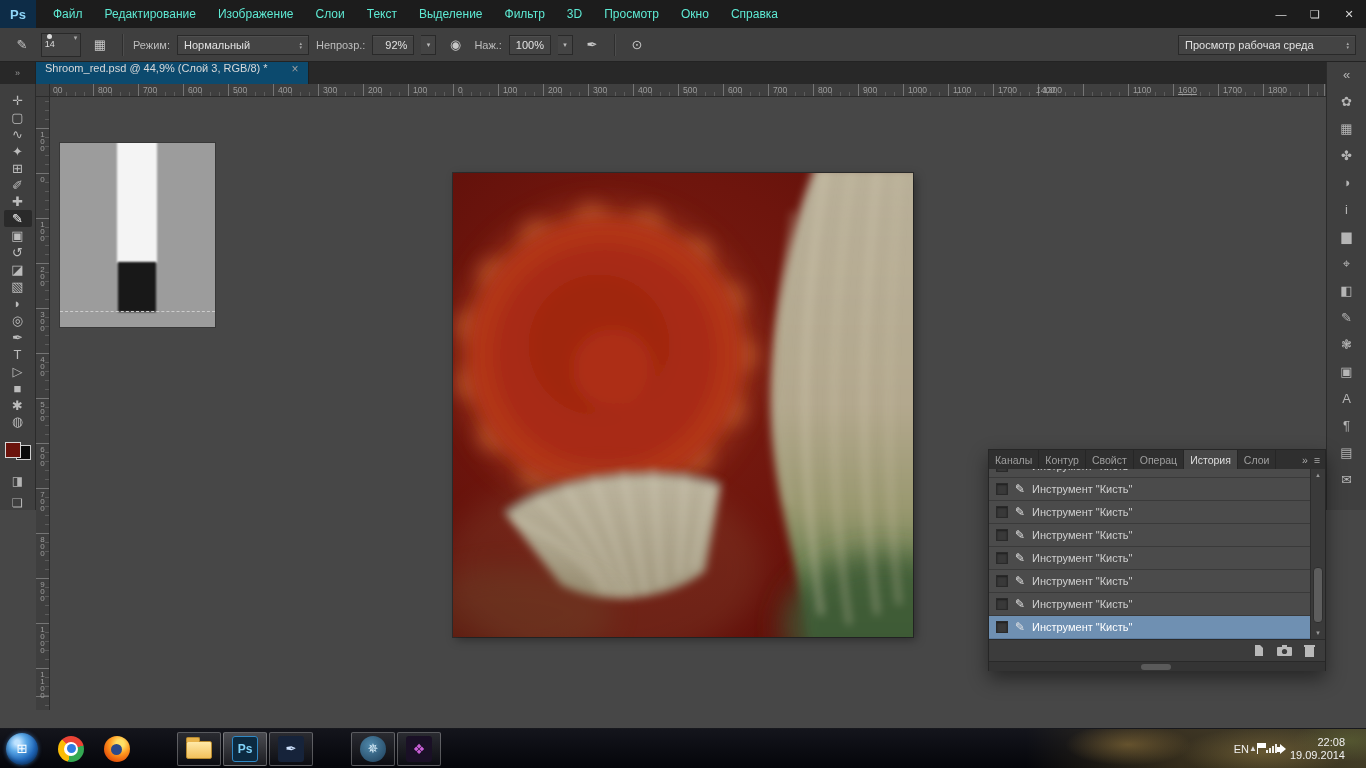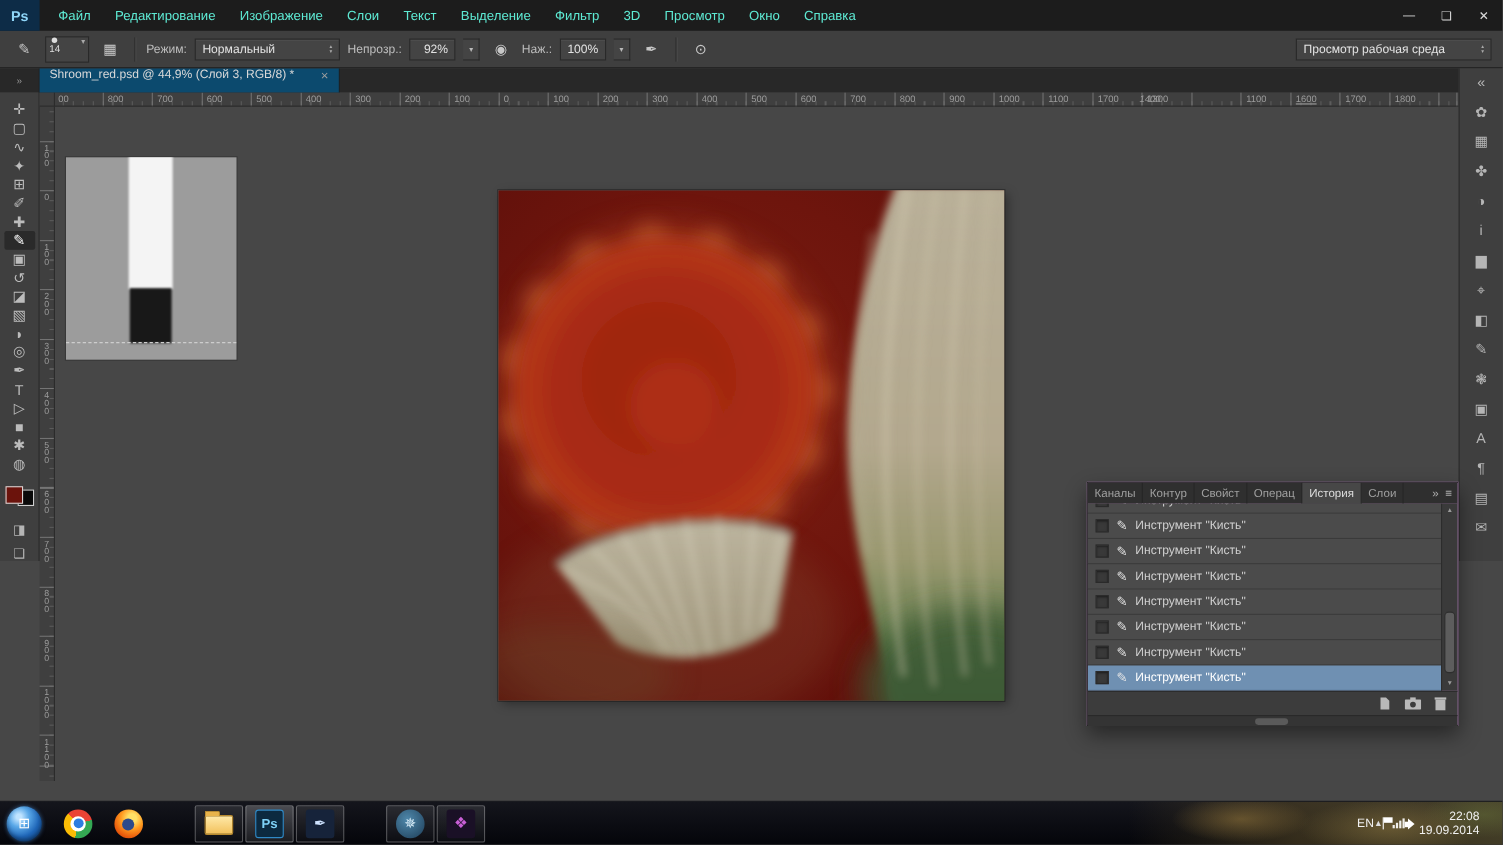--- a/index.html
+++ b/index.html
@@ -62,21 +62,21 @@
   .bpv-bar{position:absolute;left:57px;top:-2px;width:40px;height:122px;background:#f4f4f4;filter:blur(1px)}
   .bpv-dark{position:absolute;left:58px;top:119px;width:38px;height:50px;background:#181818;filter:blur(1px)}
   .bpv-dash{position:absolute;left:0;top:168px;width:100%;border-top:1px dashed #cdcdcd}
   .canvas{position:absolute;left:453px;top:173px;width:460px;height:464px;z-index:5;box-shadow:0 0 0 1px rgba(0,0,0,.35),3px 3px 9px rgba(0,0,0,.35)}
 
   
   .right-dock{position:absolute;right:0;top:62px;width:40px;bottom:58px;background:#3f3f3f;border-left:1px solid #2b2b2b;z-index:20;display:flex;flex-direction:column;align-items:center;padding-top:5px;gap:11px}
   .dock-icon{color:#b5b5b5;font-size:13px;height:16px;line-height:16px}
 
   
-  .history-panel{position:absolute;left:988px;top:438px;width:338px;height:222px;background:#f0abfc;border:1px solid #262626;box-shadow:0 8px 18px rgba(0,0,0,.45);z-index:25;font-size:11px}
+  .history-panel{position:absolute;left:988px;top:449px;width:338px;height:222px;background:#22c55e;border:1px solid #262626;box-shadow:0 8px 18px rgba(0,0,0,.45);z-index:25;font-size:11px}
   .ptabs{height:19px;background:#2f2f2f;display:flex;align-items:stretch;color:#9f9f9f;font-size:10.5px}
   .ptab{padding:0 6px;border-right:1px solid #262626;display:flex;align-items:center;white-space:nowrap}
   .ptab.active{background:#474747;color:#ddd}
   .ptab-extra{margin-left:auto;display:flex;align-items:center;gap:6px;padding-right:5px;color:#aaa}
   .rows-viewport{position:absolute;left:0;right:15px;top:19px;height:170px;overflow:hidden;background:#424242}
   .rows-inner{margin-top:-14px}
   .hrow{height:23px;display:flex;align-items:center;gap:7px;padding:0 7px;background:#4b4b4b;border-bottom:1px solid #3a3a3a;color:#cfcfcf}
   .hrow.selected{background:#6f90b2;color:#fff;border-bottom-color:#5d7da0}
   .hcheck{width:12px;height:12px;background:#393939;border:1px solid #2a2a2a;box-shadow:inset 0 1px 2px rgba(0,0,0,.5);flex:none}
   .hicon{font-size:12px;color:#e6e6e6;flex:none}

